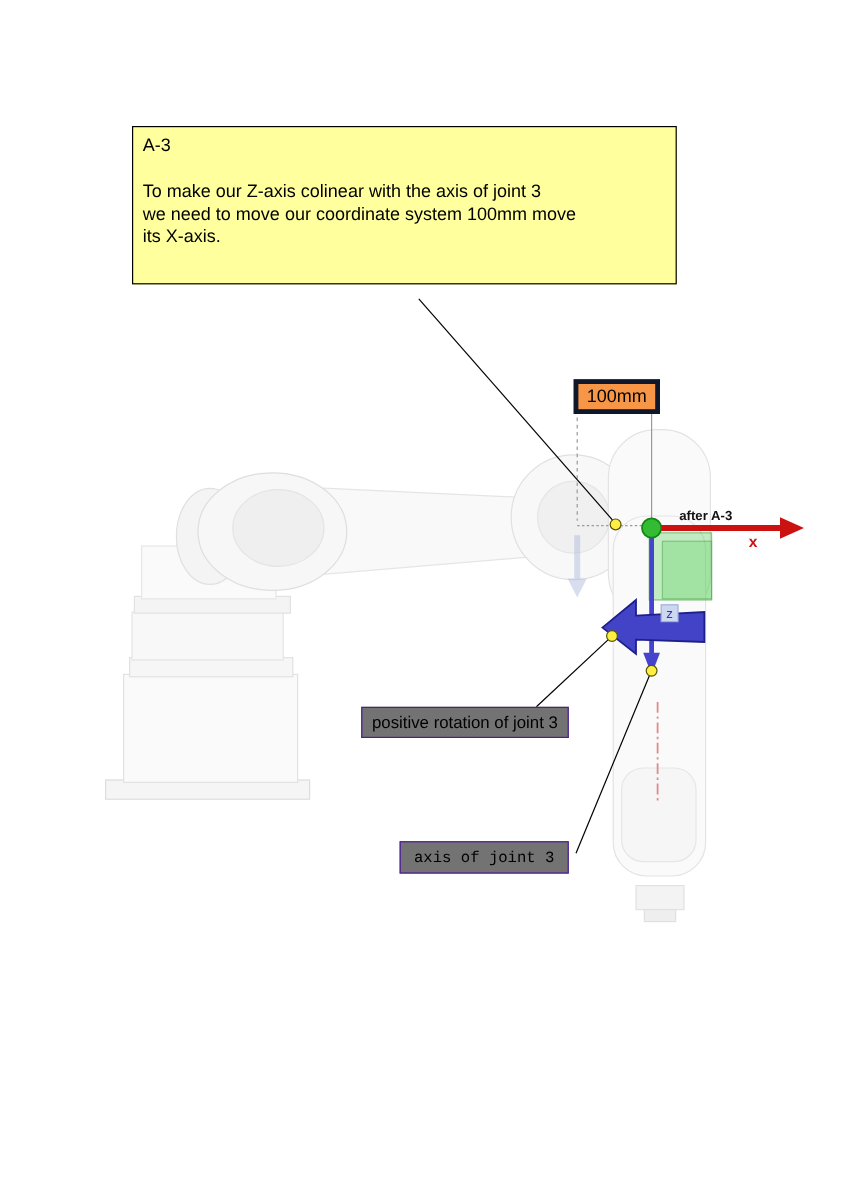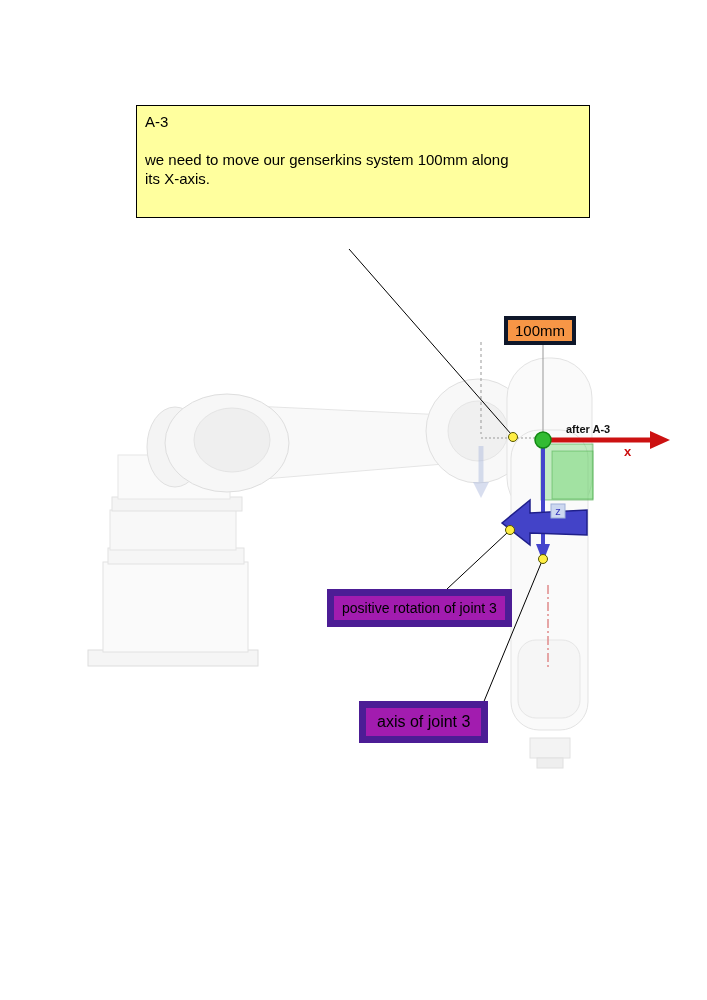--- a/index.html
+++ b/index.html
@@ -13,21 +13,21 @@
     width: 707px;
     height: 1000px;
     background: #ffffff;
     overflow: hidden;
   }
   .canvas > svg {
     position: absolute;
     left: 0;
     top: 0;
   }
-  .abs { position: absolute; margin-left: 26px; }
+  .abs { position: absolute; }
 
   .callout {
     left: 110px;
     top: 105px;
     width: 436px;
     background: #FFFF9E;
     border: 1px solid #000000;
     padding: 6px 8px 10px 8px;
     font-size: 15px;
     line-height: 19px;
@@ -39,36 +39,37 @@
     top: 316px;
     width: 64px;
     background: #F79646;
     border: 4px solid #0f172a;
     text-align: center;
     font-size: 15px;
     line-height: 21px;
     color: #000000;
   }
   .small-tag {
-    background: #a21caf;
-    border: 7px solid #4c1d95;
+    background: #737373;
+    border: 1px solid #4c1d95;
     color: #000000;
     white-space: nowrap;
   }
   .tag-rotation {
     left: 301px;
     top: 589px;
     font-size: 14px;
     padding: 4px 8px;
   }
   .tag-axis {
     left: 333px;
     top: 701px;
-    font-size: 16px;
+    font-size: 13px;
     padding: 5px 11px;
+    font-family: Liberation Mono, monospace;
   }
 </style>
 </head>
 <body>
 
 <div class="canvas">
 
   <svg width="707" height="1000" viewBox="0 0 707 1000">
 
     <g>
@@ -145,21 +146,22 @@
     <g>
       <circle cx="513" cy="437" r="4.5" fill="#ffee44" stroke="#555500"></circle>
       <circle cx="510" cy="530" r="4.5" fill="#ffee44" stroke="#555500"></circle>
       <circle cx="543" cy="559" r="4.5" fill="#ffee44" stroke="#555500"></circle>
     </g>
   </svg>
 
   <div class="abs callout">
     <div>A-3</div>
     <div class="gap"></div>
-    <div>we need to move our genserkins system 100mm along</div>
+    <div>To make our Z-axis colinear with the axis of joint 3</div>
+    <div>we need to move our coordinate system 100mm move</div>
     <div>its X-axis.</div>
     <div class="gap"></div>
   </div>
 
   <div class="abs dim-label">100mm</div>
 
   <div class="abs small-tag tag-rotation">positive rotation of joint 3</div>
   <div class="abs small-tag tag-axis">axis of joint 3</div>
 
 </div>

